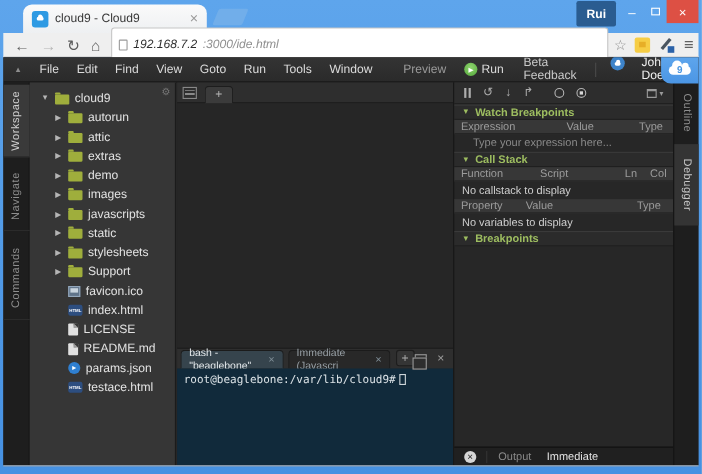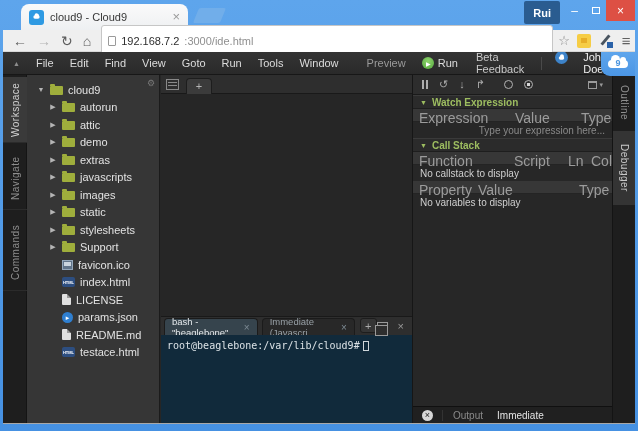--- a/index.html
+++ b/index.html
@@ -27,21 +27,21 @@
   .win-max i { display:block; width:8px; height:7px; border:1px solid #fff; }
   .win-close { width:29px; background:#dd5044; }
 
   
   .toolbar { position:absolute; left:3px; top:30px; width:632px; height:22px;
     background:#efefef; border-bottom:1px solid #d8d8d8; display:flex; align-items:center; }
   .nav-icon { font-size:14px; color:#5c5c5c; margin-left:10px; line-height:1; }
   .nav-icon.disabled { color:#b5b5b5; }
   .urlbox { margin-left:10px; width:452px; height:31px; background:#fff;
     border:1px solid #c6c6c6; border-radius:3px; display:flex; align-items:center;
-    padding:0 6px; gap:5px; }
+    padding:0 6px; gap:5px;font-style:italic; }
   .page-icon { width:8px; height:10px; border:1px solid #9a9a9a; border-radius:1px;
     background:#fff; flex:none; }
   .url-host { font-size:11px; color:#2e2e2e; }
   .url-path { font-size:11px; color:#8f8f8f; }
   .star-icon { font-size:13px; color:#8a8a8a; margin-left:5px; }
   .ext-yellow { width:14px; height:14px; background:#f6cd45; border-radius:2px; margin-left:7px;
     display:flex; align-items:center; justify-content:center; }
   .ext-yellow i { display:block; width:6px; height:5px; background:#e7ae27; }
   .ext-picker { position:relative; width:14px; height:14px; margin-left:8px; }
   .ext-picker i { position:absolute; left:5px; top:0; width:3px; height:12px;
@@ -168,24 +168,24 @@
     display:flex; align-items:center; justify-content:center; }
   .i-record i { display:block; width:3px; height:3px; background:#d8d8d8; }
   .i-winmenu { margin-left:auto; display:flex; align-items:center; gap:2px; }
   .i-winmenu i { display:block; width:9px; height:8px; border:1px solid #9a9a9a; border-top-width:2px; }
   .i-winmenu span { font-size:7px; color:#9a9a9a; }
   .sec-header { height:14px; background:#2b2b2b; border-top:1px solid #3a3a3a;
     border-bottom:1px solid #1e1e1e; display:flex; align-items:center; gap:5px;
     padding:0 7px; color:#9dbd60; font-size:10px; font-weight:bold; flex:none; }
   .sec-header .sa { font-size:7px; }
   .cols { height:13px; background:#373737; border-bottom:1px solid #242424; position:relative;
-    font-size:14px; color:#9c9c9c; flex:none; }
+    font-size:10px; color:#9c9c9c; flex:none; }
   .cols span { position:absolute; top:1px; }
   .dbg-row { padding:3px 7px 2px; font-size:10px; color:#cfcfcf; flex:none; }
-  .dbg-row.placeholder { color:#8a8a8a; padding-left:17px;text-align:right; }
+  .dbg-row.placeholder { color:#8a8a8a; padding-left:17px; }
   .dbg-fill { flex:1; }
   .dbg-bottom { height:17px; background:#202020; border-top:1px solid #101010;
     display:flex; align-items:center; flex:none; }
   .circle-x { width:11px; height:11px; background:#d6d6d6; border-radius:50%; color:#222;
     font-size:9px; line-height:11px; text-align:center; margin:0 9px; }
   .bsep { width:1px; height:11px; background:#333; margin-right:10px; }
   .bottom-tab { font-size:10px; margin-right:14px; }
   .bottom-tab.dim { color:#8a8a8a; }
   .bottom-tab.lit { color:#e3e3e3; }
 
@@ -292,36 +292,36 @@
         <span>autorun</span>
       </div>
       <div class="tree-row indent-1">
         <span class="arrow">▶</span>
         <span class="folder-icon"></span>
         <span>attic</span>
       </div>
       <div class="tree-row indent-1">
         <span class="arrow">▶</span>
         <span class="folder-icon"></span>
+        <span>extras</span>
+      </div>
+      <div class="tree-row indent-1">
+        <span class="arrow">▶</span>
+        <span class="folder-icon"></span>
         <span>demo</span>
       </div>
       <div class="tree-row indent-1">
         <span class="arrow">▶</span>
         <span class="folder-icon"></span>
-        <span>extras</span>
+        <span>images</span>
       </div>
       <div class="tree-row indent-1">
         <span class="arrow">▶</span>
         <span class="folder-icon"></span>
         <span>javascripts</span>
-      </div>
-      <div class="tree-row indent-1">
-        <span class="arrow">▶</span>
-        <span class="folder-icon"></span>
-        <span>images</span>
       </div>
       <div class="tree-row indent-1">
         <span class="arrow">▶</span>
         <span class="folder-icon"></span>
         <span>static</span>
       </div>
       <div class="tree-row indent-1">
         <span class="arrow">▶</span>
         <span class="folder-icon"></span>
         <span>stylesheets</span>
@@ -337,26 +337,26 @@
       </div>
       <div class="tree-row indent-file">
         <span class="file-html">HTML</span>
         <span>index.html</span>
       </div>
       <div class="tree-row indent-file">
         <span class="file-plain"></span>
         <span>LICENSE</span>
       </div>
       <div class="tree-row indent-file">
+        <span class="file-plain"></span>
+        <span>README.md</span>
+      </div>
+      <div class="tree-row indent-file">
         <span class="file-json">▸</span>
         <span>params.json</span>
-      </div>
-      <div class="tree-row indent-file">
-        <span class="file-plain"></span>
-        <span>README.md</span>
       </div>
       <div class="tree-row indent-file">
         <span class="file-html">HTML</span>
         <span>testace.html</span>
       </div>
     </div>
 
     <div class="center">
       <div class="ed-tabbar">
         <span class="i-list"></span>
@@ -397,48 +397,52 @@
             <i></i>
           </span>
         <span class="i-winmenu">
             <i></i>
             <span>▾</span>
           </span>
       </div>
 
       <div class="sec-header">
         <span class="sa">▼</span>
-        <span>Watch Expression</span>
+        <span>Watch Breakpoints</span>
       </div>
       <div class="cols">
         <span style="left:6px">Expression</span>
         <span style="left:102px">Value</span>
         <span style="left:168px">Type</span>
       </div>
       <div class="dbg-row placeholder">Type your expression here...</div>
 
       <div class="sec-header">
         <span class="sa">▼</span>
         <span>Call Stack</span>
       </div>
       <div class="cols">
         <span style="left:6px">Function</span>
-        <span style="left:101px">Script</span>
+        <span style="left:78px">Script</span>
         <span style="left:155px">Ln</span>
         <span style="left:178px">Col</span>
       </div>
       <div class="dbg-row">No callstack to display</div>
 
       <div class="cols">
         <span style="left:6px">Property</span>
         <span style="left:65px">Value</span>
         <span style="left:166px">Type</span>
       </div>
       <div class="dbg-row">No variables to display</div>
 
+      <div class="sec-header">
+        <span class="sa">▼</span>
+        <span>Breakpoints</span>
+      </div>
       <div class="dbg-fill"></div>
 
       <div class="dbg-bottom">
         <span class="circle-x">×</span>
         <span class="bsep"></span>
         <span class="bottom-tab dim">Output</span>
         <span class="bottom-tab lit">Immediate</span>
       </div>
     </div>
 

